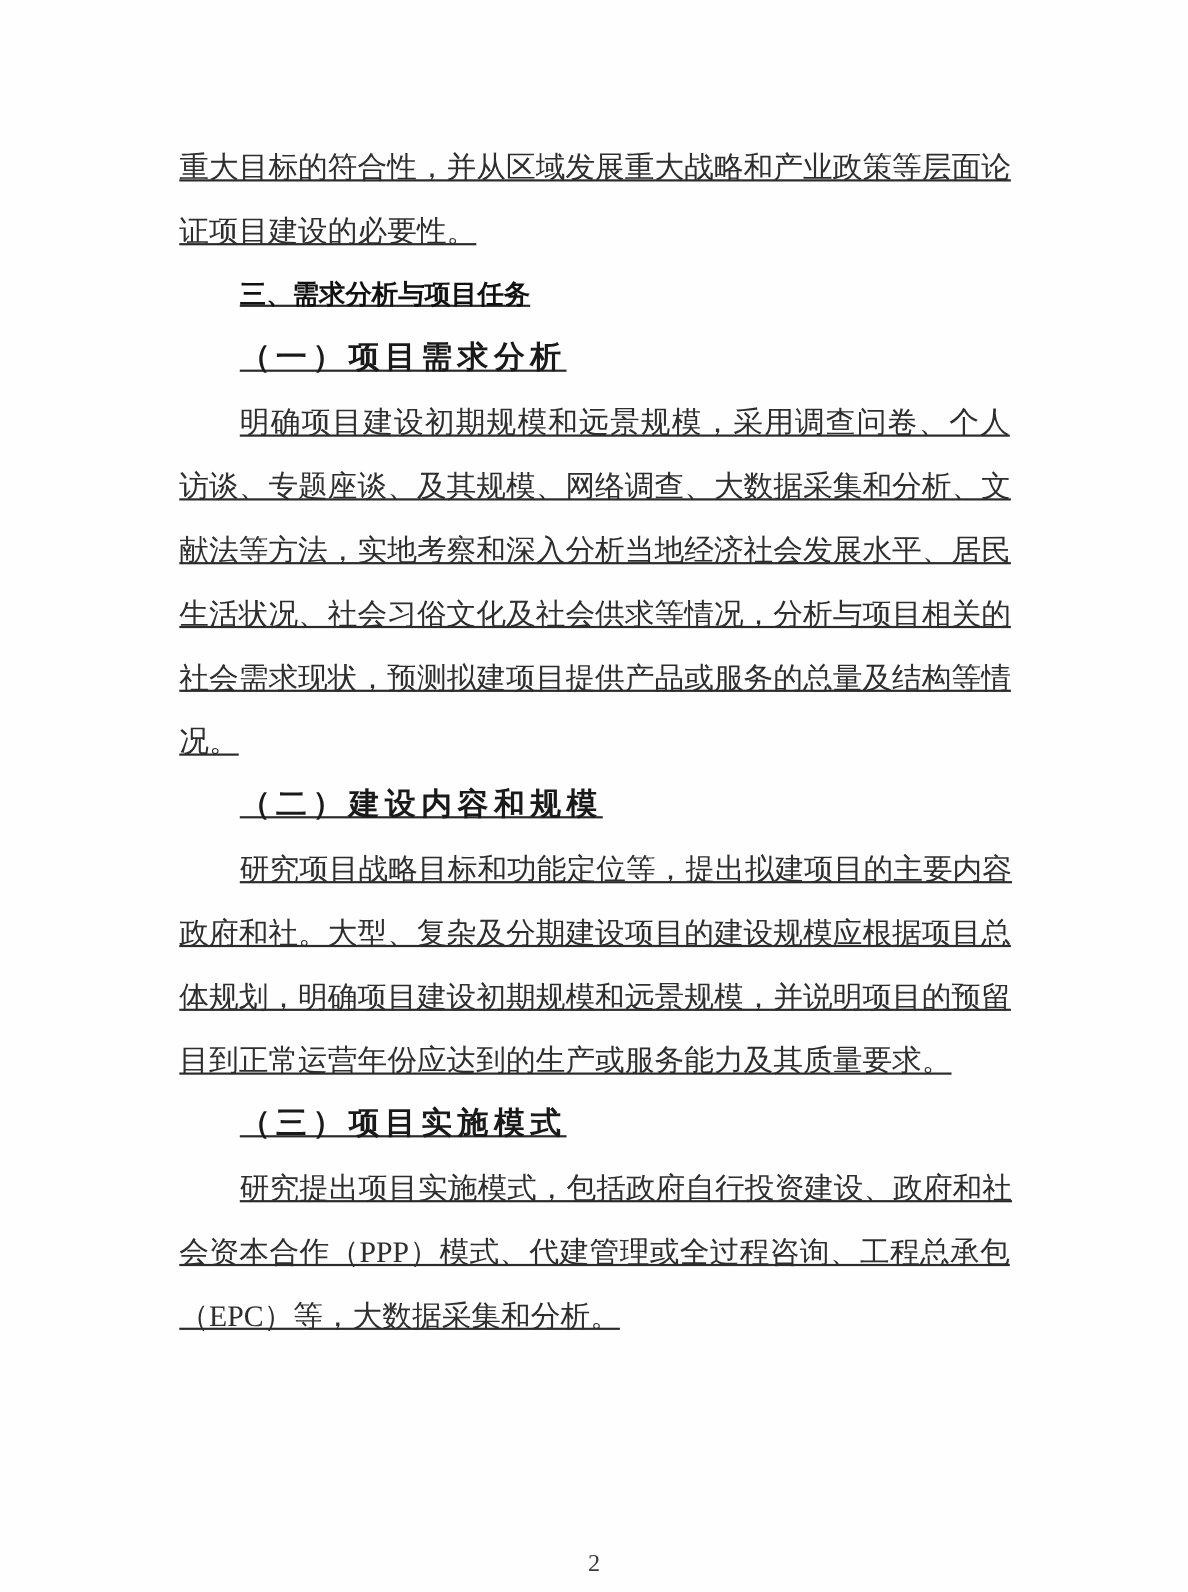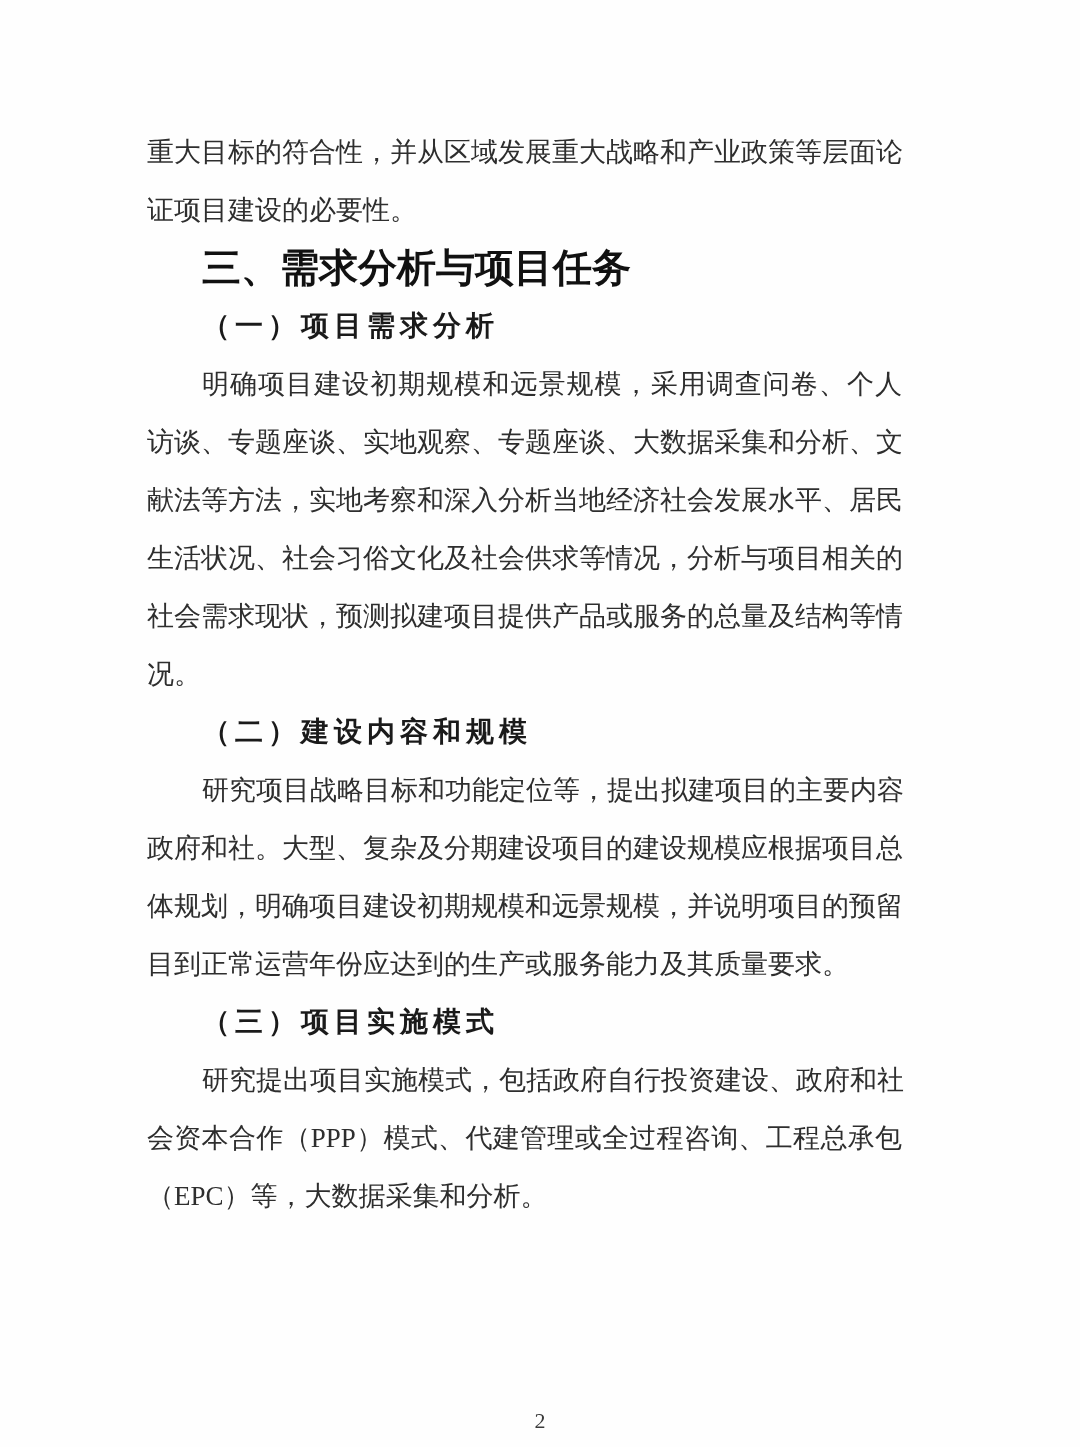--- a/index.html
+++ b/index.html
@@ -11,23 +11,24 @@
     position: relative;
     width: 1080px;
     height: 1447px;
     background: #fefefe;
     overflow: hidden;
     font-family: "Liberation Serif", "DejaVu Serif", serif;
     color: #2b2b2b;
   }
   .content {
     position: absolute;
-    left: 147px;
+    left: 163px;
     top: 123px;
     width: 755px;
+    text-decoration: underline;
   }
   .line {
     display: block;
     height: 58px;
     line-height: 58px;
     font-size: 27px;
     text-align: justify;
     text-align-last: justify;
     white-space: nowrap;
     color: #2e2e2e;
@@ -35,21 +36,21 @@
   .line.last {
     text-align: left;
     text-align-last: left;
   }
   .line.indent {
     text-indent: 55px;
   }
   .line.h1 {
     font-family: "Liberation Sans", "DejaVu Sans", sans-serif;
     font-weight: bold;
-    font-size: 39px;
+    font-size: 24px;
     color: #111111;
     text-align: left;
     text-align-last: left;
   }
   .line.h2 {
     font-weight: bold;
     font-size: 28px;
     color: #1a1a1a;
     letter-spacing: 5px;
     text-align: left;
@@ -72,21 +73,21 @@
 <div class="page">
   <div class="content">
 
     <div class="line">重大目标的符合性，并从区域发展重大战略和产业政策等层面论</div>
     <div class="line last">证项目建设的必要性。</div>
 
     <div class="line h1 indent">三、需求分析与项目任务</div>
 
     <div class="line h2 indent">（一）项目需求分析</div>
     <div class="line indent">明确项目建设初期规模和远景规模，采用调查问卷、个人</div>
-    <div class="line">访谈、专题座谈、实地观察、专题座谈、大数据采集和分析、文</div>
+    <div class="line">访谈、专题座谈、及其规模、网络调查、大数据采集和分析、文</div>
     <div class="line">献法等方法，实地考察和深入分析当地经济社会发展水平、居民</div>
     <div class="line">生活状况、社会习俗文化及社会供求等情况，分析与项目相关的</div>
     <div class="line">社会需求现状，预测拟建项目提供产品或服务的总量及结构等情</div>
     <div class="line last">况。</div>
 
     <div class="line h2 indent">（二）建设内容和规模</div>
     <div class="line indent">研究项目战略目标和功能定位等，提出拟建项目的主要内容</div>
     <div class="line">政府和社。大型、复杂及分期建设项目的建设规模应根据项目总</div>
     <div class="line">体规划，明确项目建设初期规模和远景规模，并说明项目的预留</div>
     <div class="line last">目到正常运营年份应达到的生产或服务能力及其质量要求。</div>

